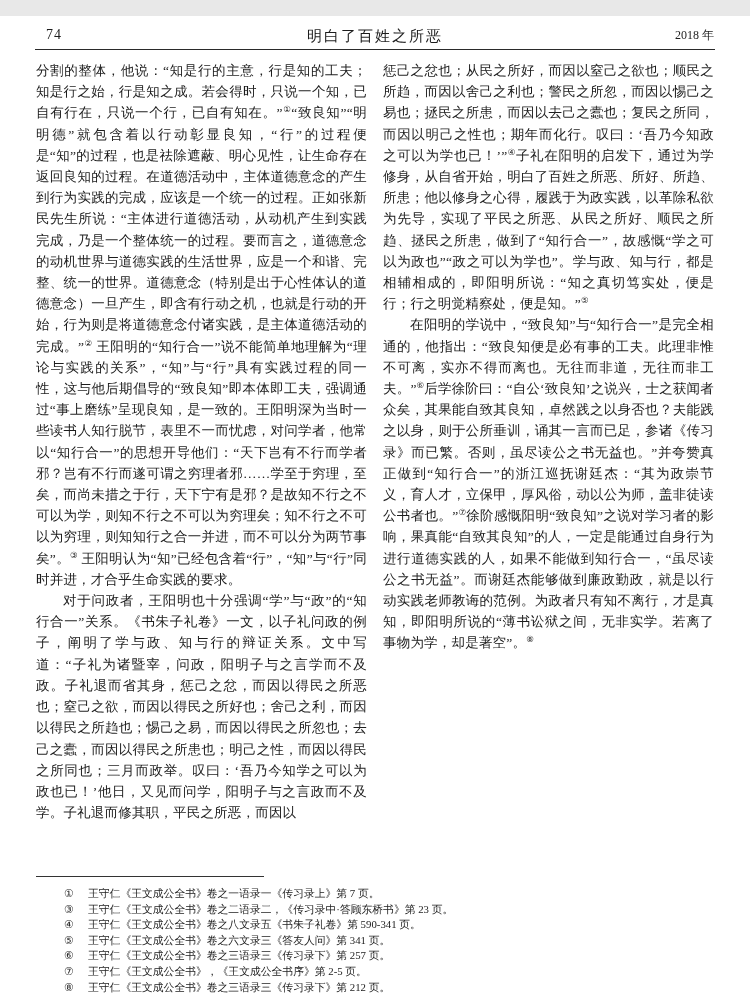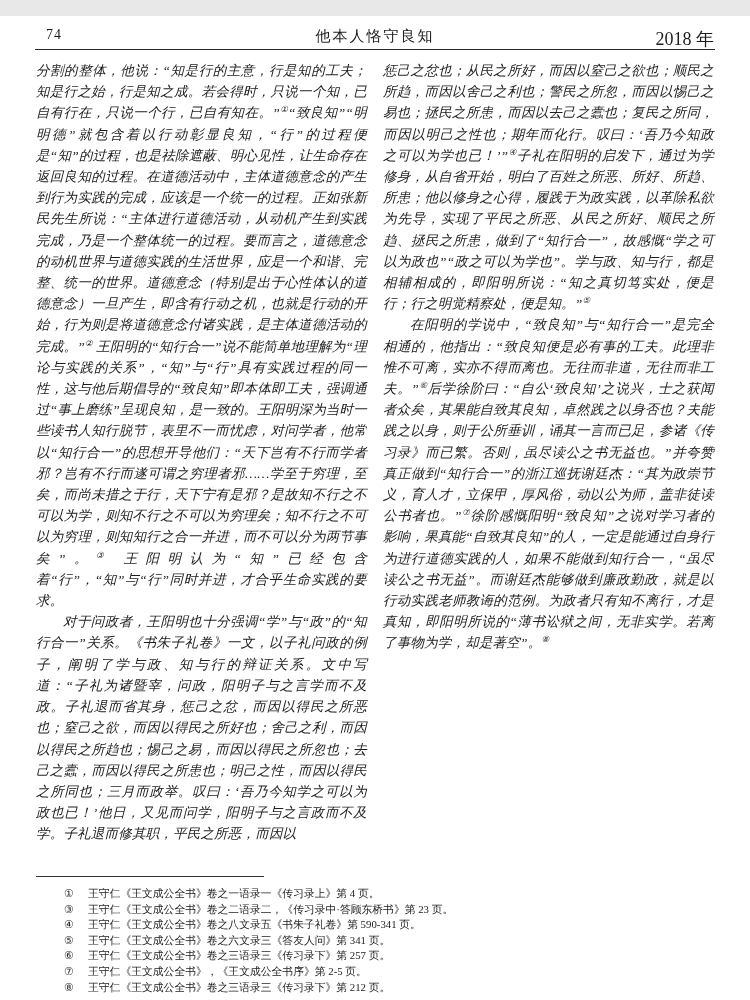--- a/index.html
+++ b/index.html
@@ -6,65 +6,65 @@
   .page {
     position:relative; width:750px; height:1000px; margin:16px auto;
     background:#ffffff; color:#1c1c1c; overflow:hidden;
     font-family:"Liberation Serif","DejaVu Serif",serif;
   }
   
   .header { position:absolute; top:11px; left:36px; right:36px; height:20px; }
   .page-num { position:absolute; left:10px; top:0; font-size:14px; letter-spacing:1px; }
   .journal-title { position:absolute; left:0; right:0; top:0; text-align:center;
     font-family:"Liberation Sans","DejaVu Sans",sans-serif; font-size:15px; letter-spacing:2px; }
-  .year { position:absolute; right:0; top:0; font-size:18px; }
+  .year { position:absolute; right:0; top:0; font-size:12px; }
   .header-rule { position:absolute; top:33px; left:35px; right:35px; height:0;
     border-top:1.6px solid #2a2a2a; }
   
-  .columns { position:absolute; top:44px; left:36px; width:678px; display:flex; gap:16px;font-style:italic; }
+  .columns { position:absolute; top:44px; left:36px; width:678px; display:flex; gap:16px; }
   .col { width:331px; font-size:13.5px; line-height:21.2px; text-align:justify;
     text-justify:inter-character; letter-spacing:0.2px; }
   .col p { margin:0; }
   .col p.indent { text-indent:2em; }
   sup.fnref { font-size:8.5px; line-height:0; vertical-align:super; letter-spacing:0; }
   
   .footnotes { position:absolute; left:36px; top:860px; width:680px; }
   .fn-rule { width:228px; border-top:1.2px solid #333; margin:0 0 9px 0; }
   .fn-line { display:flex; font-size:10.8px; line-height:15.6px; padding-left:28px; }
   .fn-marker { width:24px; flex:0 0 24px; }
   .fn-text { flex:1; }
 </style>
 </head>
 <body>
 
 <div class="page">
 
   <div class="header">
     <span class="page-num">74</span>
-    <span class="journal-title">他本人恪守良知</span>
+    <span class="journal-title">明白了百姓之所恶</span>
     <span class="year">2018 年</span>
   </div>
   <div class="header-rule"></div>
 
   <div class="columns">
     <div class="col">
       <p class="cnbody">分割的整体，他说：“知是行的主意，行是知的工夫；知是行之始，行是知之成。若会得时，只说一个知，已自有行在，只说一个行，已自有知在。”<sup class="fnref">①</sup>“致良知”“明明德”就包含着以行动彰显良知，“行”的过程便是“知”的过程，也是祛除遮蔽、明心见性，让生命存在返回良知的过程。在道德活动中，主体道德意念的产生到行为实践的完成，应该是一个统一的过程。正如张新民先生所说：“主体进行道德活动，从动机产生到实践完成，乃是一个整体统一的过程。要而言之，道德意念的动机世界与道德实践的生活世界，应是一个和谐、完整、统一的世界。道德意念（特别是出于心性体认的道德意念）一旦产生，即含有行动之机，也就是行动的开始，行为则是将道德意念付诸实践，是主体道德活动的完成。”<sup class="fnref">②</sup> 王阳明的“知行合一”说不能简单地理解为“理论与实践的关系”，“知”与“行”具有实践过程的同一性，这与他后期倡导的“致良知”即本体即工夫，强调通过“事上磨练”呈现良知，是一致的。王阳明深为当时一些读书人知行脱节，表里不一而忧虑，对问学者，他常以“知行合一”的思想开导他们：“天下岂有不行而学者邪？岂有不行而遂可谓之穷理者邪……学至于穷理，至矣，而尚未措之于行，天下宁有是邪？是故知不行之不可以为学，则知不行之不可以为穷理矣；知不行之不可以为穷理，则知知行之合一并进，而不可以分为两节事矣”。<sup class="fnref">③</sup> 王阳明认为“知”已经包含着“行”，“知”与“行”同时并进，才合乎生命实践的要求。</p>
       <p class="cnbody indent">对于问政者，王阳明也十分强调“学”与“政”的“知行合一”关系。《书朱子礼卷》一文，以子礼问政的例子，阐明了学与政、知与行的辩证关系。文中写道：“子礼为诸暨宰，问政，阳明子与之言学而不及政。子礼退而省其身，惩己之忿，而因以得民之所恶也；窒己之欲，而因以得民之所好也；舍己之利，而因以得民之所趋也；惕己之易，而因以得民之所忽也；去己之蠹，而因以得民之所患也；明己之性，而因以得民之所同也；三月而政举。叹曰：‘吾乃今知学之可以为政也已！’他日，又见而问学，阳明子与之言政而不及学。子礼退而修其职，平民之所恶，而因以</p>
     </div>
     <div class="col">
       <p class="cnbody">惩己之忿也；从民之所好，而因以窒己之欲也；顺民之所趋，而因以舍己之利也；警民之所忽，而因以惕己之易也；拯民之所患，而因以去己之蠹也；复民之所同，而因以明己之性也；期年而化行。叹曰：‘吾乃今知政之可以为学也已！’”<sup class="fnref">④</sup>子礼在阳明的启发下，通过为学修身，从自省开始，明白了百姓之所恶、所好、所趋、所患；他以修身之心得，履践于为政实践，以革除私欲为先导，实现了平民之所恶、从民之所好、顺民之所趋、拯民之所患，做到了“知行合一”，故感慨“学之可以为政也”“政之可以为学也”。学与政、知与行，都是相辅相成的，即阳明所说：“知之真切笃实处，便是行；行之明觉精察处，便是知。”<sup class="fnref">⑤</sup></p>
       <p class="cnbody indent">在阳明的学说中，“致良知”与“知行合一”是完全相通的，他指出：“致良知便是必有事的工夫。此理非惟不可离，实亦不得而离也。无往而非道，无往而非工夫。”<sup class="fnref">⑥</sup>后学徐阶曰：“自公‘致良知’之说兴，士之获闻者众矣，其果能自致其良知，卓然践之以身否也？夫能践之以身，则于公所垂训，诵其一言而已足，参诸《传习录》而已繁。否则，虽尽读公之书无益也。”并夸赞真正做到“知行合一”的浙江巡抚谢廷杰：“其为政崇节义，育人才，立保甲，厚风俗，动以公为师，盖非徒读公书者也。”<sup class="fnref">⑦</sup>徐阶感慨阳明“致良知”之说对学习者的影响，果真能“自致其良知”的人，一定是能通过自身行为进行道德实践的人，如果不能做到知行合一，“虽尽读公之书无益”。而谢廷杰能够做到廉政勤政，就是以行动实践老师教诲的范例。为政者只有知不离行，才是真知，即阳明所说的“薄书讼狱之间，无非实学。若离了事物为学，却是著空”。<sup class="fnref">⑧</sup></p>
     </div>
   </div>
 
   <div class="footnotes">
     <div class="fn-rule"></div>
     <div class="fn-line">
       <span class="fn-marker">①</span>
-      <span class="fn-text">王守仁《王文成公全书》卷之一语录一《传习录上》第 4 页。</span>
+      <span class="fn-text">王守仁《王文成公全书》卷之一语录一《传习录上》第 7 页。</span>
     </div>
     <div class="fn-line">
       <span class="fn-marker">③</span>
       <span class="fn-text">王守仁《王文成公全书》卷之二语录二，《传习录中·答顾东桥书》第 23 页。</span>
     </div>
     <div class="fn-line">
       <span class="fn-marker">④</span>
       <span class="fn-text">王守仁《王文成公全书》卷之八文录五《书朱子礼卷》第 590-341 页。</span>
     </div>
     <div class="fn-line">

